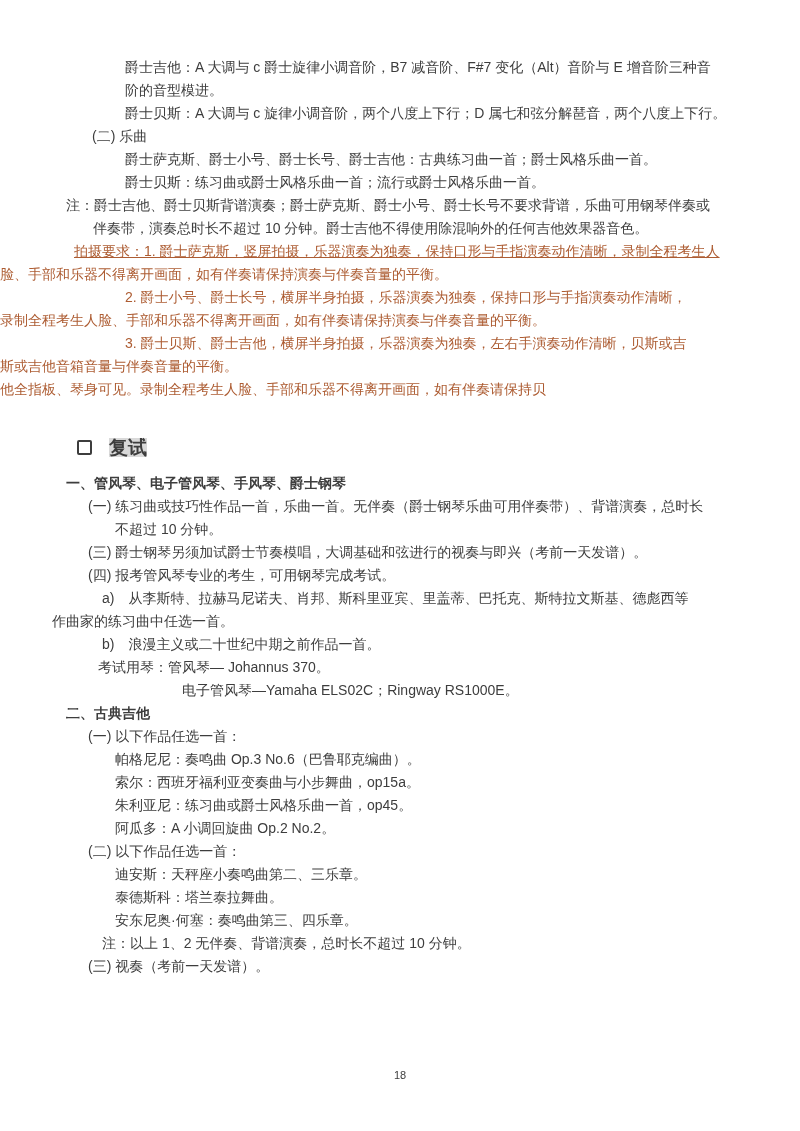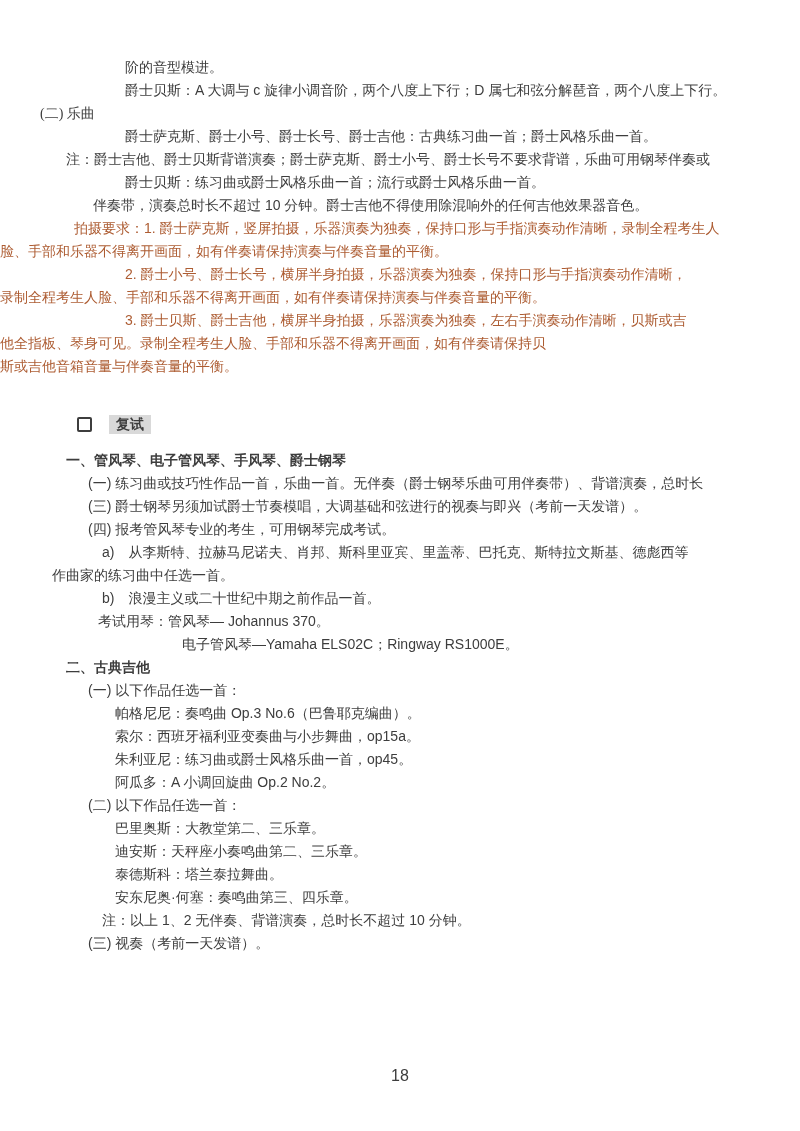--- a/index.html
+++ b/index.html
@@ -14,24 +14,24 @@
     color: var(--body-text, #3d3d3d);
     overflow: hidden;
   }
   .content { padding-top: 56px; }
   .ln { white-space: nowrap; height: 23px; }
   .accent { color: var(--accent, #ad5c32); }
   .bold { font-weight: bold; }
 
   
   .x66  { padding-left: 66px; }
-  .x74  { padding-left: 74px; }
+  .x74  { padding-left: 74px; text-decoration: underline; }
   .x88  { padding-left: 88px; }
   .x93  { padding-left: 93px; }
-  .x97  { padding-left: 40px; font-family: Liberation Serif, serif; }
+  .x97  { padding-left: 92px; }
   .x98  { padding-left: 98px; }
   .x102 { padding-left: 102px; }
   .x115 { padding-left: 115px; }
   .x122 { padding-left: 52px; }
   .x125 { padding-left: 125px; }
   .x143 { }
   .x182 { padding-left: 182px; }
 
   .heading-row {
     margin-top: 34px;
@@ -44,79 +44,80 @@
   .sq {
     width: 11px;
     height: 11px;
     border: 2.5px solid #3d3d3d;
     border-radius: 2px;
     margin-right: 17px;
     flex: 0 0 auto;
   }
   .heading-text {
     font-weight: bold;
-    font-size: 14px;
+    font-size: 19px;
     line-height: 19px;
     background: var(--highlight, #d9d9d9);
-    padding: 0 7px;
+    padding: 0 0;
   }
   .footer {
     position: absolute;
     left: 0;
     right: 0;
     top: 1064px;
     text-align: center;
-    font-size: 16px;
+    font-size: 11px;
     color: var(--body-text, #3d3d3d);
   }
 </style>
 </head>
 <body>
 
 <div class="page">
   <div class="content">
 
+    <div class="ln x125">爵士吉他：A 大调与 c 爵士旋律小调音阶，B7 减音阶、F#7 变化（Alt）音阶与 E 增音阶三种音</div>
     <div class="ln x125">阶的音型模进。</div>
     <div class="ln x125">爵士贝斯：A 大调与 c 旋律小调音阶，两个八度上下行；D 属七和弦分解琶音，两个八度上下行。</div>
     <div class="ln x97">(二) 乐曲</div>
     <div class="ln x125">爵士萨克斯、爵士小号、爵士长号、爵士吉他：古典练习曲一首；爵士风格乐曲一首。</div>
+    <div class="ln x125">爵士贝斯：练习曲或爵士风格乐曲一首；流行或爵士风格乐曲一首。</div>
     <div class="ln x66">注：爵士吉他、爵士贝斯背谱演奏；爵士萨克斯、爵士小号、爵士长号不要求背谱，乐曲可用钢琴伴奏或</div>
-    <div class="ln x125">爵士贝斯：练习曲或爵士风格乐曲一首；流行或爵士风格乐曲一首。</div>
     <div class="ln x93">伴奏带，演奏总时长不超过 10 分钟。爵士吉他不得使用除混响外的任何吉他效果器音色。</div>
 
     <div class="ln x74 accent">拍摄要求：1. 爵士萨克斯，竖屏拍摄，乐器演奏为独奏，保持口形与手指演奏动作清晰，录制全程考生人</div>
     <div class="ln x143 accent">脸、手部和乐器不得离开画面，如有伴奏请保持演奏与伴奏音量的平衡。</div>
     <div class="ln x125 accent">2. 爵士小号、爵士长号，横屏半身拍摄，乐器演奏为独奏，保持口形与手指演奏动作清晰，</div>
     <div class="ln x143 accent">录制全程考生人脸、手部和乐器不得离开画面，如有伴奏请保持演奏与伴奏音量的平衡。</div>
     <div class="ln x125 accent">3. 爵士贝斯、爵士吉他，横屏半身拍摄，乐器演奏为独奏，左右手演奏动作清晰，贝斯或吉</div>
+    <div class="ln x143 accent">斯或吉他音箱音量与伴奏音量的平衡。</div>
     <div class="ln x143 accent">他全指板、琴身可见。录制全程考生人脸、手部和乐器不得离开画面，如有伴奏请保持贝</div>
-    <div class="ln x143 accent">斯或吉他音箱音量与伴奏音量的平衡。</div>
 
     <div class="heading-row">
       <span class="sq"></span>
       <span class="heading-text">复试</span>
     </div>
 
     <div class="ln x66 bold">一、管风琴、电子管风琴、手风琴、爵士钢琴</div>
     <div class="ln x88">(一) 练习曲或技巧性作品一首，乐曲一首。无伴奏（爵士钢琴乐曲可用伴奏带）、背谱演奏，总时长</div>
+    <div class="ln x115">不超过 10 分钟。</div>
     <div class="ln x88">(三) 爵士钢琴另须加试爵士节奏模唱，大调基础和弦进行的视奏与即兴（考前一天发谱）。</div>
     <div class="ln x88">(四) 报考管风琴专业的考生，可用钢琴完成考试。</div>
     <div class="ln x102">a)　从李斯特、拉赫马尼诺夫、肖邦、斯科里亚宾、里盖蒂、巴托克、斯特拉文斯基、德彪西等</div>
     <div class="ln x122">作曲家的练习曲中任选一首。</div>
     <div class="ln x102">b)　浪漫主义或二十世纪中期之前作品一首。</div>
     <div class="ln x98">考试用琴：管风琴— Johannus 370。</div>
     <div class="ln x182">电子管风琴—Yamaha ELS02C；Ringway RS1000E。</div>
     <div class="ln x66 bold">二、古典吉他</div>
     <div class="ln x88">(一) 以下作品任选一首：</div>
     <div class="ln x115">帕格尼尼：奏鸣曲 Op.3 No.6（巴鲁耶克编曲）。</div>
     <div class="ln x115">索尔：西班牙福利亚变奏曲与小步舞曲，op15a。</div>
     <div class="ln x115">朱利亚尼：练习曲或爵士风格乐曲一首，op45。</div>
     <div class="ln x115">阿瓜多：A 小调回旋曲 Op.2 No.2。</div>
     <div class="ln x88">(二) 以下作品任选一首：</div>
-    <div class="ln x115">巴里奥斯：大教堂第二、三乐章。</div>
     <div class="ln x115">迪安斯：天秤座小奏鸣曲第二、三乐章。</div>
     <div class="ln x115">泰德斯科：塔兰泰拉舞曲。</div>
     <div class="ln x115">安东尼奥·何塞：奏鸣曲第三、四乐章。</div>
     <div class="ln x102">注：以上 1、2 无伴奏、背谱演奏，总时长不超过 10 分钟。</div>
     <div class="ln x88">(三) 视奏（考前一天发谱）。</div>
 
   </div>
 
   <div class="footer">18</div>
 </div>

